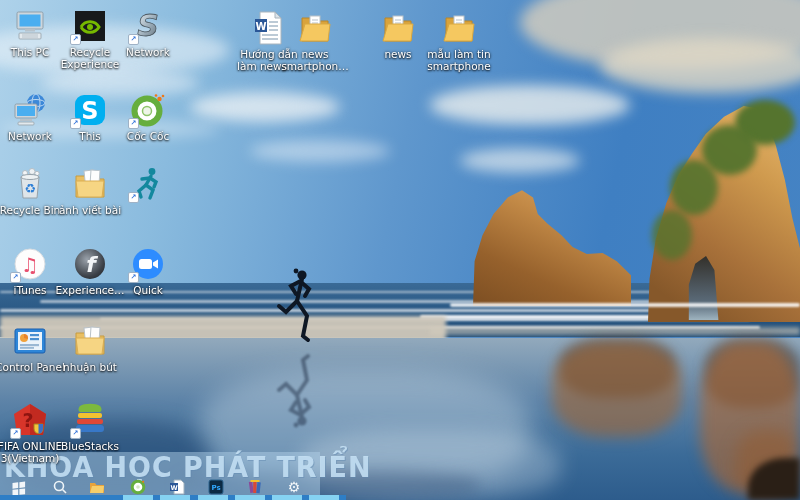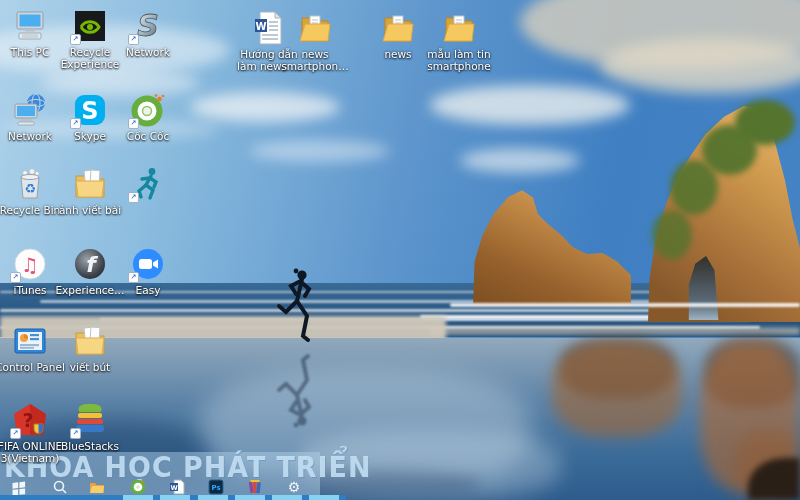--- a/index.html
+++ b/index.html
@@ -325,21 +325,21 @@
         <div class="lbl">Network</div>
       </div>
       <div class="desk-icon" style="left: 57px; top: 92px;">
         <div class="glyph">
           <svg viewBox="0 0 36 36">
             <rect x="3" y="3" width="30" height="30" rx="9" fill="#00aff0"></rect>
             <text x="18" y="27" font-size="24" font-weight="bold" text-anchor="middle" fill="#fff">S</text>
           </svg>
           <span class="sc">↗</span>
         </div>
-        <div class="lbl">Skype</div>
+        <div class="lbl">This</div>
       </div>
       <div class="desk-icon" style="left: 115px; top: 92px;">
         <div class="glyph">
           <svg viewBox="0 0 36 36">
             <circle cx="17" cy="19" r="12.5" fill="#fff" stroke="#66ae3e" stroke-width="6"></circle>
             <circle cx="17" cy="19" r="4.5" fill="#eef5e8" stroke="#8ec46a" stroke-width="1.5"></circle>
             <circle cx="29.5" cy="7" r="2.2" fill="#f07818"></circle>
             <circle cx="33" cy="4" r="1.3" fill="#f07818"></circle>
             <circle cx="26" cy="3.5" r="1.3" fill="#f07818"></circle>
           </svg>
@@ -414,21 +414,21 @@
       </div>
       <div class="desk-icon" style="left: 115px; top: 246px;">
         <div class="glyph">
           <svg viewBox="0 0 36 36">
             <circle cx="18" cy="18" r="15" fill="#2d8cff"></circle>
             <rect x="9" y="13" width="13" height="10" rx="2.5" fill="#fff"></rect>
             <path d="M23 16.5 L28 13.5 V22.5 L23 19.5 Z" fill="#fff"></path>
           </svg>
           <span class="sc">↗</span>
         </div>
-        <div class="lbl">Easy</div>
+        <div class="lbl">Quick</div>
       </div>
       <div class="desk-icon" style="left: -3px; top: 323px;">
         <div class="glyph">
           <svg viewBox="0 0 36 36">
             <rect x="3" y="6" width="30" height="24" rx="2" fill="#2e86d8" stroke="#1b5fae"></rect>
             <rect x="6" y="9" width="24" height="18" fill="#eaf3fb"></rect>
             <circle cx="12" cy="15" r="4" fill="#f0a23c"></circle>
             <path d="M12 15 L12 11 A4 4 0 0 1 15.8 16 Z" fill="#e8832a"></path>
             <rect x="18" y="11" width="9" height="2.2" fill="#4a90d0"></rect>
             <rect x="18" y="15" width="9" height="2.2" fill="#4a90d0"></rect>
@@ -440,21 +440,21 @@
       </div>
       <div class="desk-icon" style="left: 57px; top: 323px;">
         <div class="glyph">
           <svg viewBox="0 0 36 36">
             <path d="M4 10 h10 l2 3 h16 v18 H4 Z" fill="#e9bf63" stroke="#c79b3f"></path>
             <rect x="12" y="5" width="9" height="12" fill="#fff" stroke="#b9c2c8" transform="rotate(-6 12 5)"></rect>
             <rect x="19" y="4" width="9" height="13" fill="#fdfdfd" stroke="#b9c2c8" transform="rotate(4 19 4)"></rect>
             <path d="M4 15 h28 l-2 16 H6 Z" fill="#f6d583" stroke="#d9ad52"></path>
           </svg>
         </div>
-        <div class="lbl">viết bút</div>
+        <div class="lbl">nhuận bút</div>
       </div>
       <div class="desk-icon" style="left: -3px; top: 402px;">
         <div class="glyph">
           <svg viewBox="0 0 36 36">
             <path d="M18 2 L34 12 L31 33 L5 33 L2 12 Z" fill="#d8352a"></path>
             <path d="M18 2 L34 12 L31 33 L18 33 Z" fill="#c22a20"></path>
             <text x="16" y="25" font-size="19" font-weight="bold" text-anchor="middle" fill="#8e1410">?</text>
             <path d="M22 22 h9 v5 a4.5 4.5 0 0 1 -9 0 Z" fill="#f2c53d" stroke="#a8801e"></path>
             <path d="M26.5 22 h4.5 v5 a4.5 4.5 0 0 1 -4.5 4.5 Z" fill="#3e6fc4"></path>
           </svg>

